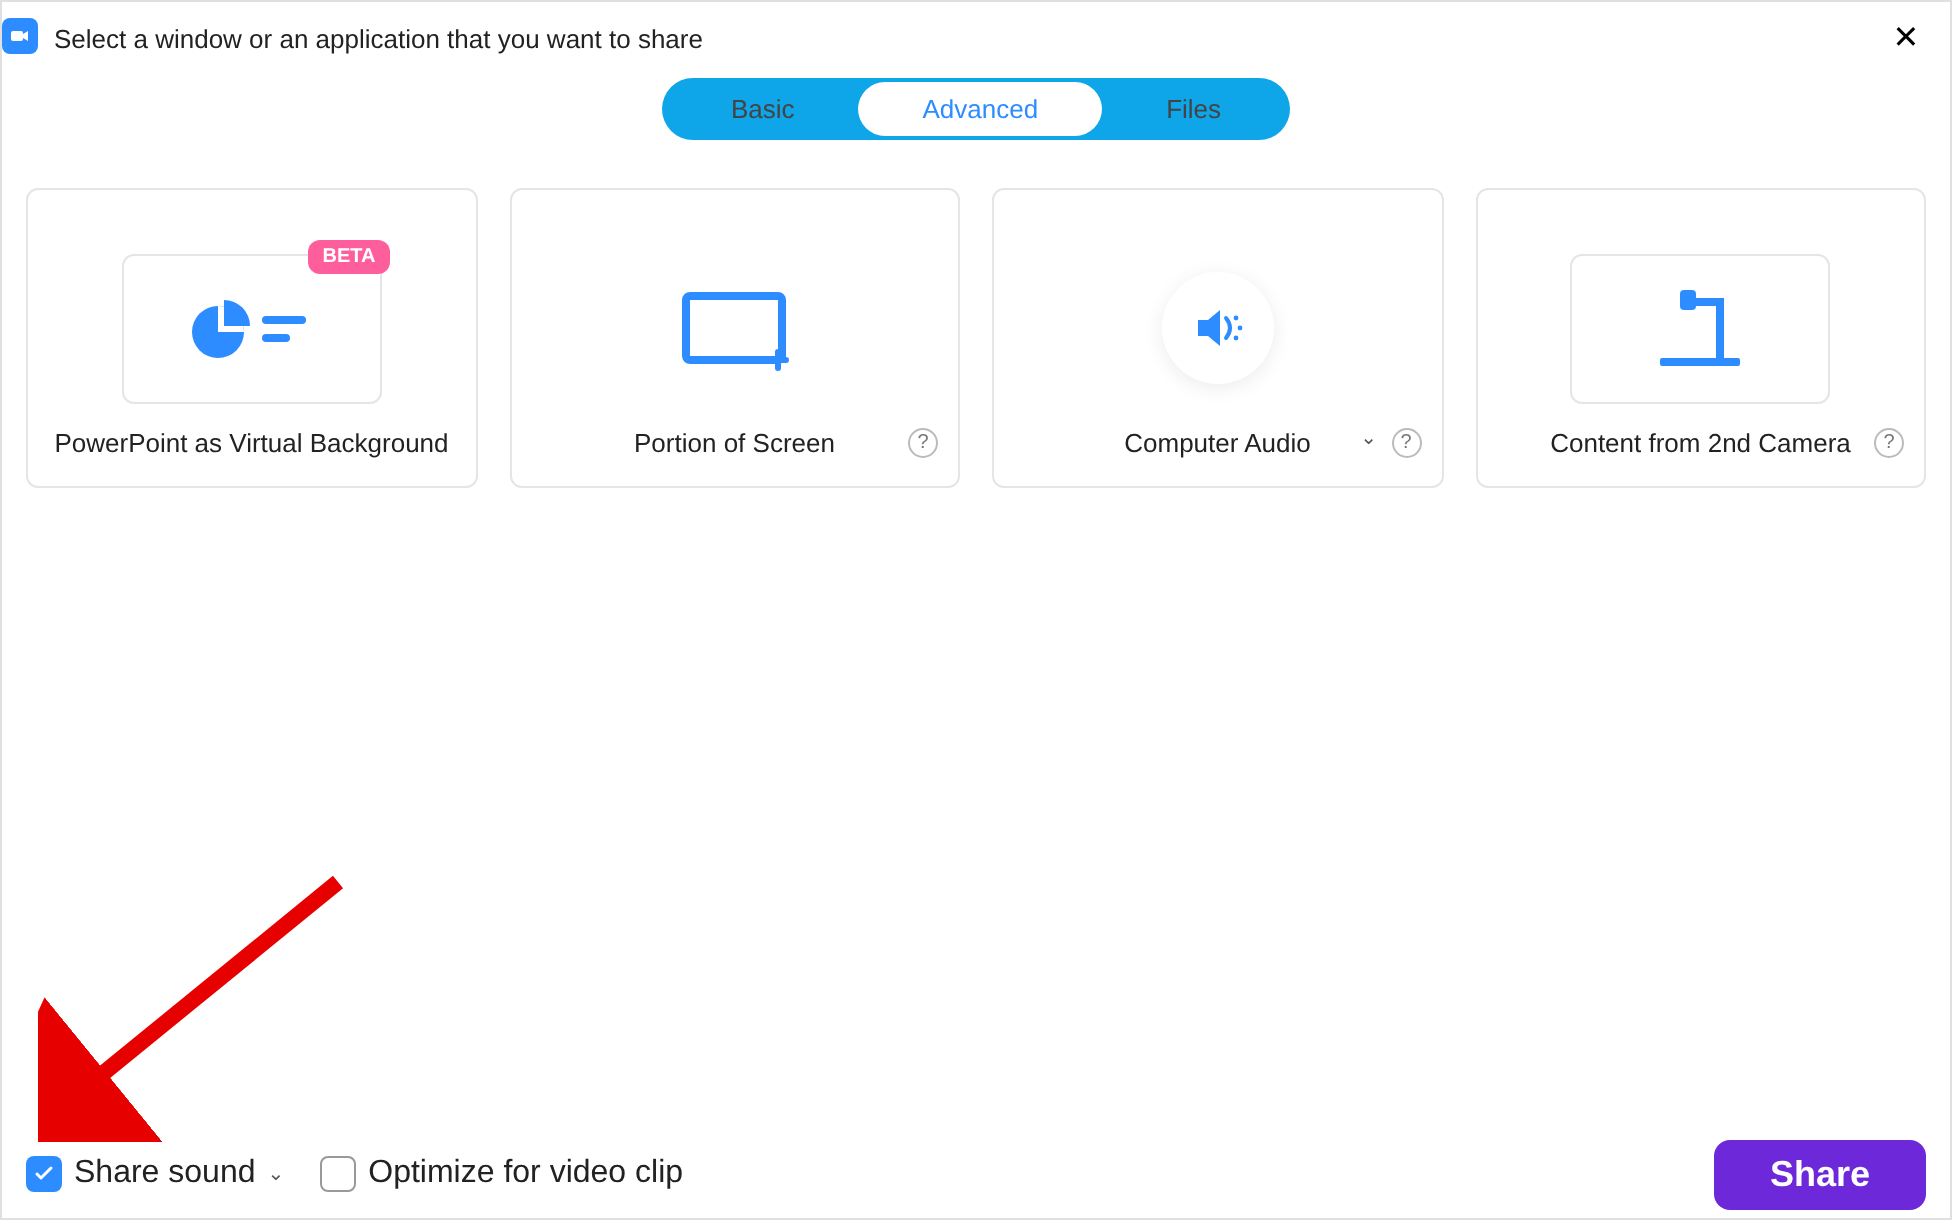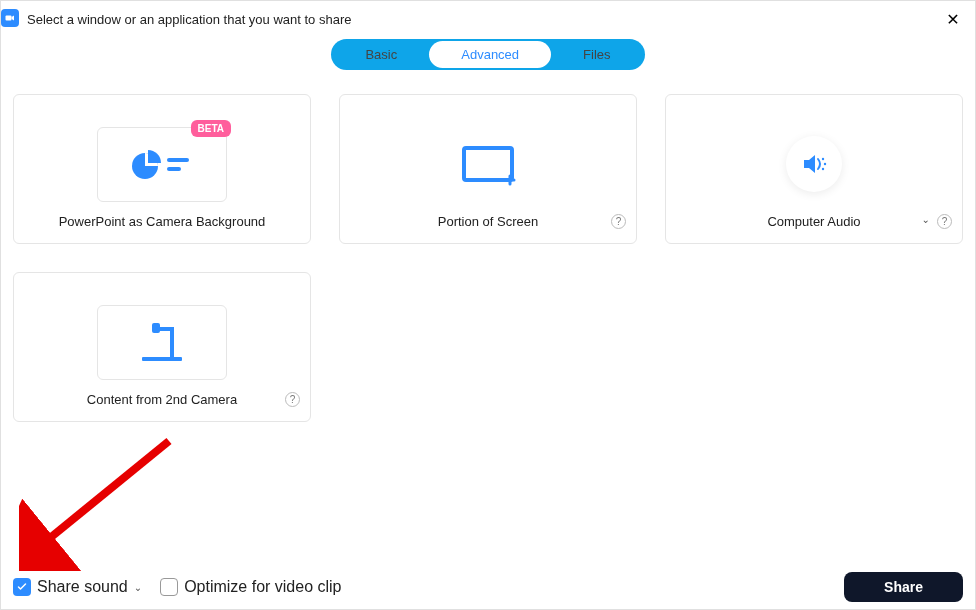--- a/index.html
+++ b/index.html
@@ -61,22 +61,22 @@
       color: #444;
       cursor: pointer;
     }
     .tab.active {
       background: #fff;
       color: #2d8cff;
       font-weight: 400;
     }
     .grid {
       display: grid;
-      grid-template-columns: repeat(3, 1fr);
-      gap: 28px;
+      grid-template-columns: repeat(4, 1fr);
+      gap: 16px;
       padding: 24px 12px 12px 12px;
     }
     .card {
       border: 1px solid #e5e5e5;
       border-radius: 6px;
       height: 150px;
       display: flex;
       flex-direction: column;
       align-items: center;
       justify-content: center;
@@ -167,26 +167,26 @@
       background: #2d8cff;
     }
     .checkbox.unchecked {
       border: 1.5px solid #999;
     }
     .checkbox.checked svg { width: 12px; height: 12px; }
     .footer-label { font-size: 16px; color: #222; margin-right: 18px; }
     .sound-caret { font-size: 10px; color: #555; margin-left: -12px; margin-right: 18px; cursor:pointer;}
     .share-btn {
       margin-left: auto;
-      background: #0f172a;
+      background: #6d28d9;
       color: #fff;
       border: none;
       border-radius: 8px;
-      padding: 7px 40px;
-      font-size: 14px;
+      padding: 7px 28px;
+      font-size: 18px;
       font-weight: 600;
       cursor: pointer;
     }
     .arrow-annotation {
       position: absolute;
       left: 18px;
       bottom: 38px;
       pointer-events: none;
     }
   </style>
@@ -218,21 +218,21 @@
     <div class="card-inner">
       <span class="badge-beta">BETA</span>
       <svg width="70" height="40">
         <circle cx="18" cy="22" r="13" fill="#2d8cff"></circle>
         <path d="M18 22 L18 9 A13 13 0 0 1 31 22 Z" fill="#fff"></path>
         <path d="M21 6 A13 13 0 0 1 34 19 L21 19 Z" fill="#2d8cff"></path>
         <rect x="40" y="14" width="22" height="4" rx="2" fill="#2d8cff"></rect>
         <rect x="40" y="23" width="14" height="4" rx="2" fill="#2d8cff"></rect>
       </svg>
     </div>
-    <div class="card-label">PowerPoint as Camera Background</div>
+    <div class="card-label">PowerPoint as Virtual Background</div>
   </div>
 
   <div class="card">
     <div class="card-inner" style="border:none;">
       <svg width="60" height="45">
         <rect x="6" y="6" width="48" height="32" rx="2" fill="none" stroke="#2d8cff" stroke-width="4"></rect>
         <path d="M48 38 L56 38 M52 34 L52 42" stroke="#2d8cff" stroke-width="3" stroke-linecap="round"></path>
       </svg>
     </div>
     <div class="card-label">Portion of Screen</div>

